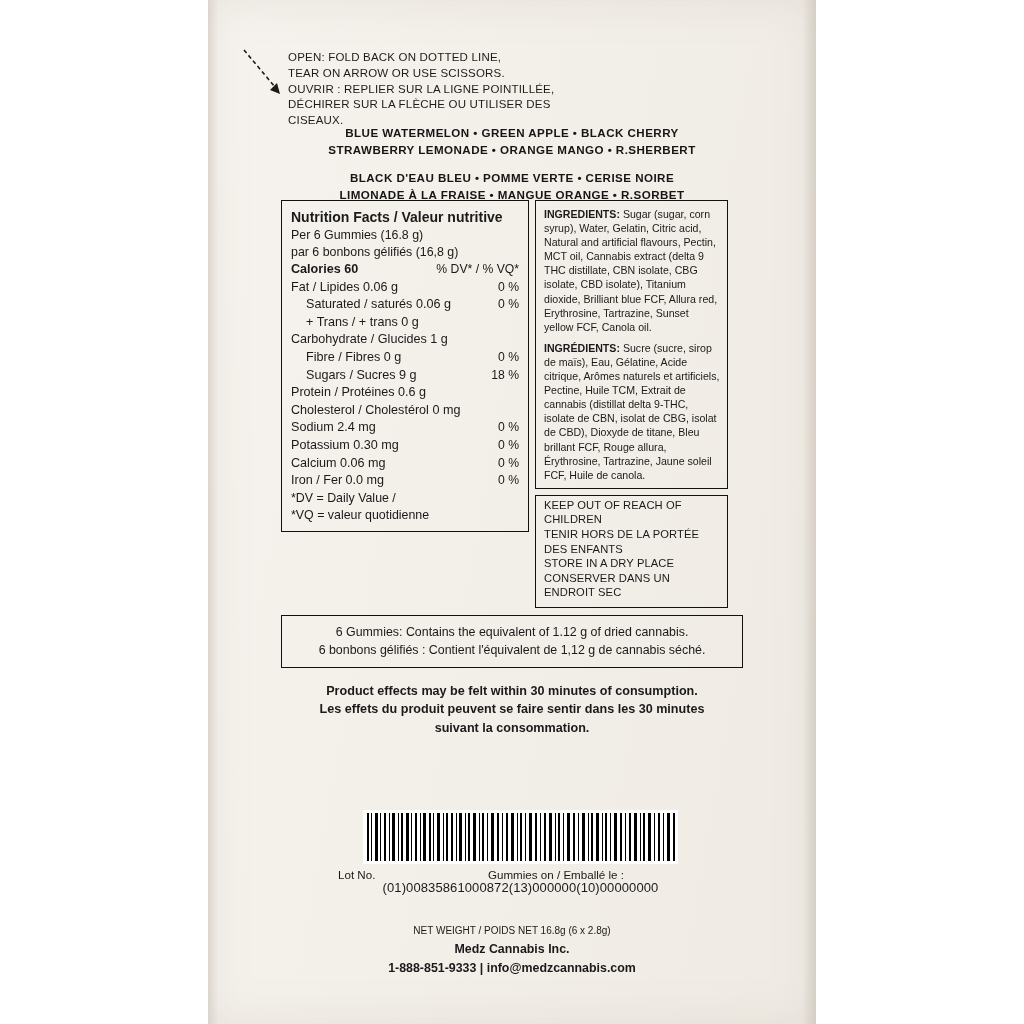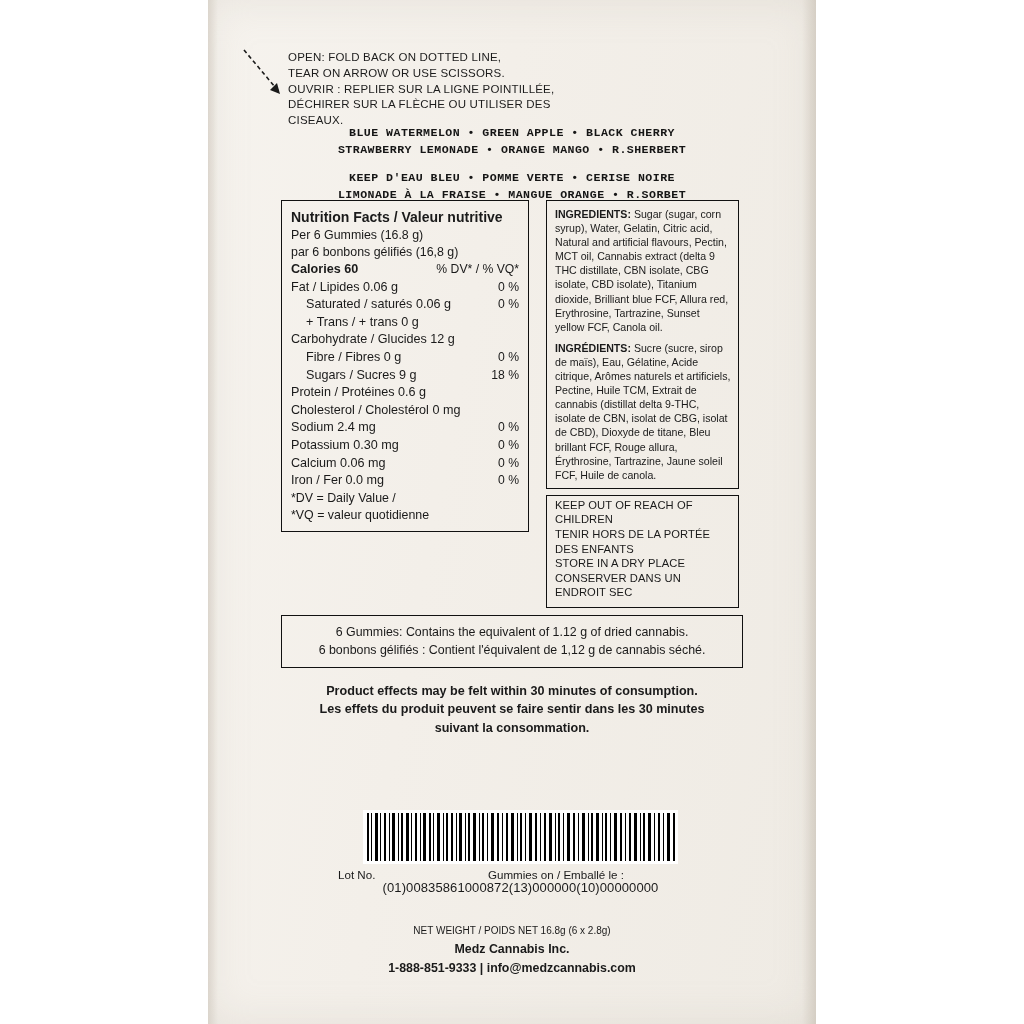--- a/index.html
+++ b/index.html
@@ -61,34 +61,33 @@
     top: 124px;
     width: 100%;
     text-align: center;
   }
   .flav-line {
     font-size: 11.6px;
     font-weight: bold;
     letter-spacing: 0.45px;
     line-height: 17px;
     color: #151515;
-    font-family: Liberation Mono, monospace;
   }
   .flav-gap { height: 11px; }
 
   
   .panels {
     position: absolute;
     left: 73px;
     top: 200px;
     width: 462px;
   }
   .row-main {
     display: flex;
-    gap: 17px;
+    gap: 6px;
     align-items: flex-start;
   }
   .nf-panel {
     border: 1.4px solid #111;
     width: 248px;
     box-sizing: border-box;
     padding: 8px 9px 7px 9px;
     background: transparent;
   }
   .nf-title {
@@ -230,21 +229,21 @@
     <div class="open-text">OPEN: FOLD BACK ON DOTTED LINE,
 TEAR ON ARROW OR USE SCISSORS.</div>
     <div class="open-text">OUVRIR : REPLIER SUR LA LIGNE POINTILLÉE,
 DÉCHIRER SUR LA FLÈCHE OU UTILISER DES CISEAUX.</div>
   </div>
 
   <div class="flavours">
     <div class="flav-line">BLUE WATERMELON • GREEN APPLE • BLACK CHERRY</div>
     <div class="flav-line">STRAWBERRY LEMONADE • ORANGE MANGO • R.SHERBERT</div>
     <div class="flav-gap"></div>
-    <div class="flav-line">KEEP D'EAU BLEU • POMME VERTE • CERISE NOIRE</div>
+    <div class="flav-line">BLACK D'EAU BLEU • POMME VERTE • CERISE NOIRE</div>
     <div class="flav-line">LIMONADE À LA FRAISE • MANGUE ORANGE • R.SORBET</div>
   </div>
 
   <div class="panels">
     <div class="row-main">
 
       <div class="nf-panel">
         <div class="nf-title">Nutrition Facts / Valeur nutritive</div>
         <div class="nf-small">Per 6 Gummies (16.8 g)</div>
         <div class="nf-small">par 6 bonbons gélifiés (16,8 g)</div>
@@ -260,21 +259,21 @@
         </div>
         <div class="nf-line">
           <span class="lbl nf-indent">Saturated / saturés 0.06 g</span>
           <span class="dv">0 %</span>
         </div>
         <div class="nf-line">
           <span class="lbl nf-indent">+ Trans / + trans 0 g</span>
           <span class="dv"></span>
         </div>
         <div class="nf-line">
-          <span class="lbl">Carbohydrate / Glucides 12 g</span>
+          <span class="lbl">Carbohydrate / Glucides 1 g</span>
           <span class="dv"></span>
         </div>
         <div class="nf-line">
           <span class="lbl nf-indent">Fibre / Fibres 0 g</span>
           <span class="dv">0 %</span>
         </div>
         <div class="nf-line">
           <span class="lbl nf-indent">Sugars / Sucres 9 g</span>
           <span class="dv">18 %</span>
         </div>

